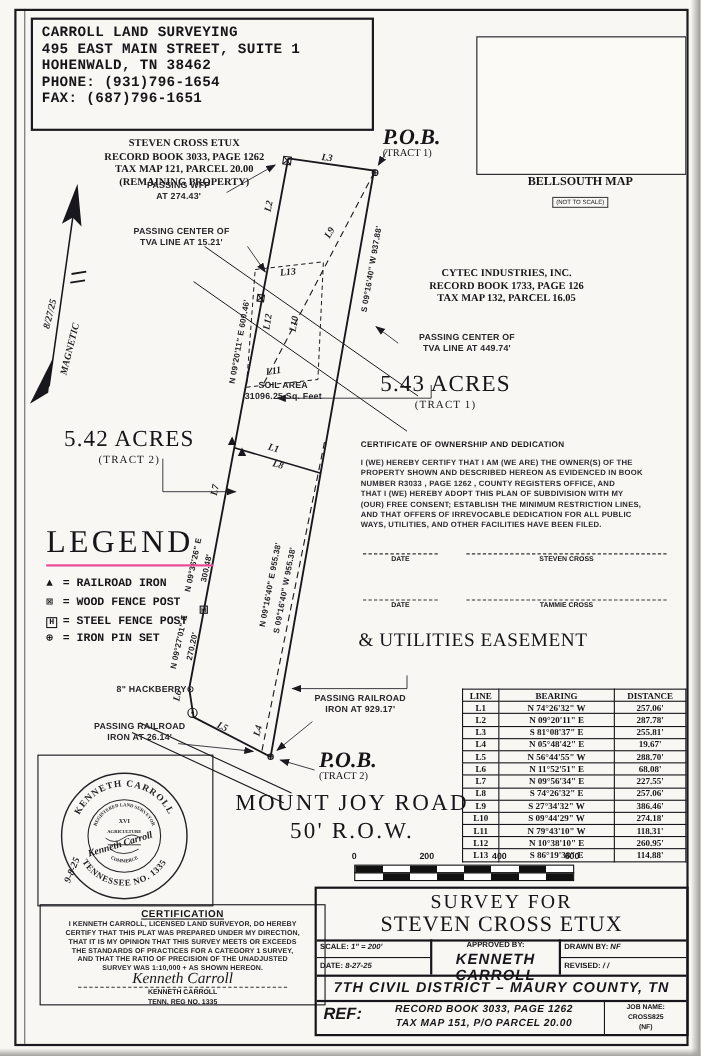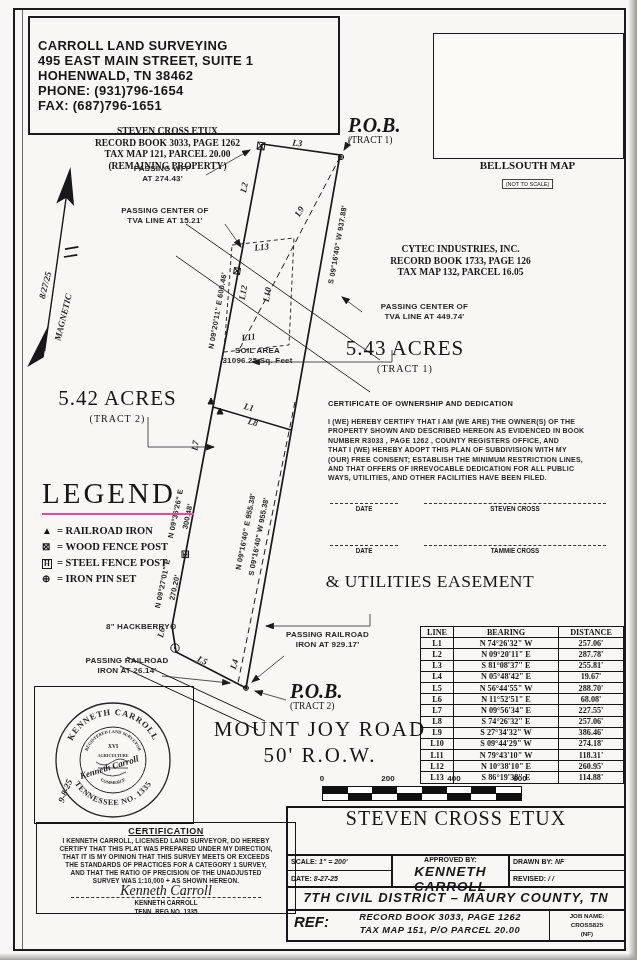--- a/index.html
+++ b/index.html
@@ -7,42 +7,42 @@
        font-family:"Liberation Sans",sans-serif;color:#16161a}
   .abs{position:absolute}
   .pre{white-space:pre-line}
   .ctr{text-align:center}
   
   .frame{left:13px;top:8px;width:609px;height:939px;border:2px solid #1b1b1f}
   .frame-left2{left:22px;top:8px;width:1px;height:941px;background:#1b1b1f;opacity:.65}
   .scan-right{right:0;top:0;width:9px;height:100%;background:linear-gradient(90deg,rgba(150,149,145,0),#999893)}
   .scan-bottom{left:0;bottom:0;width:100%;height:7px;background:linear-gradient(180deg,rgba(150,149,145,0),#a3a29d)}
   
-  .hdr{left:28px;top:16px;width:300px;height:95px;border:2px solid #1b1b1f;padding:20px 0 0 8px;
-       font-family:Liberation Sans, sans-serif;font-weight:700;font-size:13px;line-height:15px;letter-spacing:.3px}
+  .hdr{left:28px;top:16px;width:300px;height:95px;border:2px solid #1b1b1f;padding:4px 0 0 8px;
+       font-family:Liberation Mono, monospace;font-weight:700;font-size:13px;line-height:15px;letter-spacing:.3px}
   
   .vmap{left:433px;top:33px;width:189px;height:124px;border:1.5px solid #1b1b1f;background:#fbfaf7}
   .vtitle{left:433px;top:159px;width:189px;font-family:"Liberation Serif",serif;font-weight:700;font-size:11px}
   .vsub-w{left:433px;top:172px;width:189px}
   .vsub{display:inline-block;border:1px solid #444;font-size:5.5px;padding:0 3px;line-height:8px}
   
   .c8{font-size:8px;line-height:10px;letter-spacing:.2px;font-weight:700;color:#26262b}
   .serb9{font-family:"Liberation Serif",serif;font-weight:700;font-size:9.5px;line-height:11.5px}
   .acres .big{font-family:"Liberation Serif",serif;font-size:21px;letter-spacing:1px}
   .acres .sub{font-family:"Liberation Serif",serif;font-size:10px;margin-top:2px;letter-spacing:1px}
   .easetxt{font-family:"Liberation Serif",serif;font-size:17.5px;line-height:22px;letter-spacing:.5px}
   .pob .p{font-family:"Liberation Serif",serif;font-style:italic;font-weight:700;font-size:20px;line-height:15px}
   .pob .s{font-family:"Liberation Serif",serif;font-size:9.5px;margin-top:2px}
   .roadname{font-family:"Liberation Serif",serif;font-size:21px;line-height:26px;letter-spacing:2px}
   
   .legend{left:42px;top:477px;width:190px}
   .lg-title{font-family:"Liberation Serif",serif;font-size:29px;letter-spacing:3px;border-bottom:2px solid #ec4899;
             padding-bottom:3px;width:152px}
   .lg-items{margin-top:8px}
-  .lg-row{font-family:Liberation Serif, serif;font-weight:700;font-size:10.5px;line-height:16px}
+  .lg-row{font-family:Liberation Mono, monospace;font-weight:700;font-size:10.5px;line-height:16px}
   .lg-sym{display:inline-block;width:15px;font-size:10px}
   .lg-box{border:1.2px solid #1b1b1f;width:8px;height:8px;line-height:8px;font-size:7.5px;text-align:center;margin-right:5px}
   
   .cert{left:328px;top:399px;width:292px}
   .cert .ti{font-size:7.4px;font-weight:700;letter-spacing:.3px;margin-bottom:9px}
   .cert .bd{font-size:7px;line-height:9.4px;letter-spacing:.2px;font-weight:600;color:#2a2a30}
   .sigrow{position:absolute;display:flex;gap:26px}
   .sigrow .da{width:68px;border-top:1.4px dashed #333;font-size:6.3px;font-weight:700;text-align:center;padding-top:1px}
   .sigrow .nm{width:182px;border-top:1.4px dashed #333;font-size:6.3px;font-weight:700;text-align:center;padding-top:1px}
   
@@ -401,20 +401,21 @@
   <span style="left:310px">0</span>
   <span style="left:376px">200</span>
   <span style="left:442px">400</span>
   <span style="left:508px">600</span>
 </div>
 <div class="abs sbar1"></div>
 <div class="abs sbar2"></div>
 
 <div class="abs tblock">
   <div class="r1">
+    <div class="sf">SURVEY FOR</div>
     <div class="cl">STEVEN CROSS ETUX</div>
   </div>
   <div class="r2">
     <div class="c1">
       <div class="c1a"><span>SCALE:</span> <span class="it">1" = 200'</span></div>
       <div class="c1b"><span>DATE:</span> <span class="it">8-27-25</span></div>
     </div>
     <div class="c2">
       <div class="ab">APPROVED BY:</div>
       <div class="an">KENNETH CARROLL</div>

